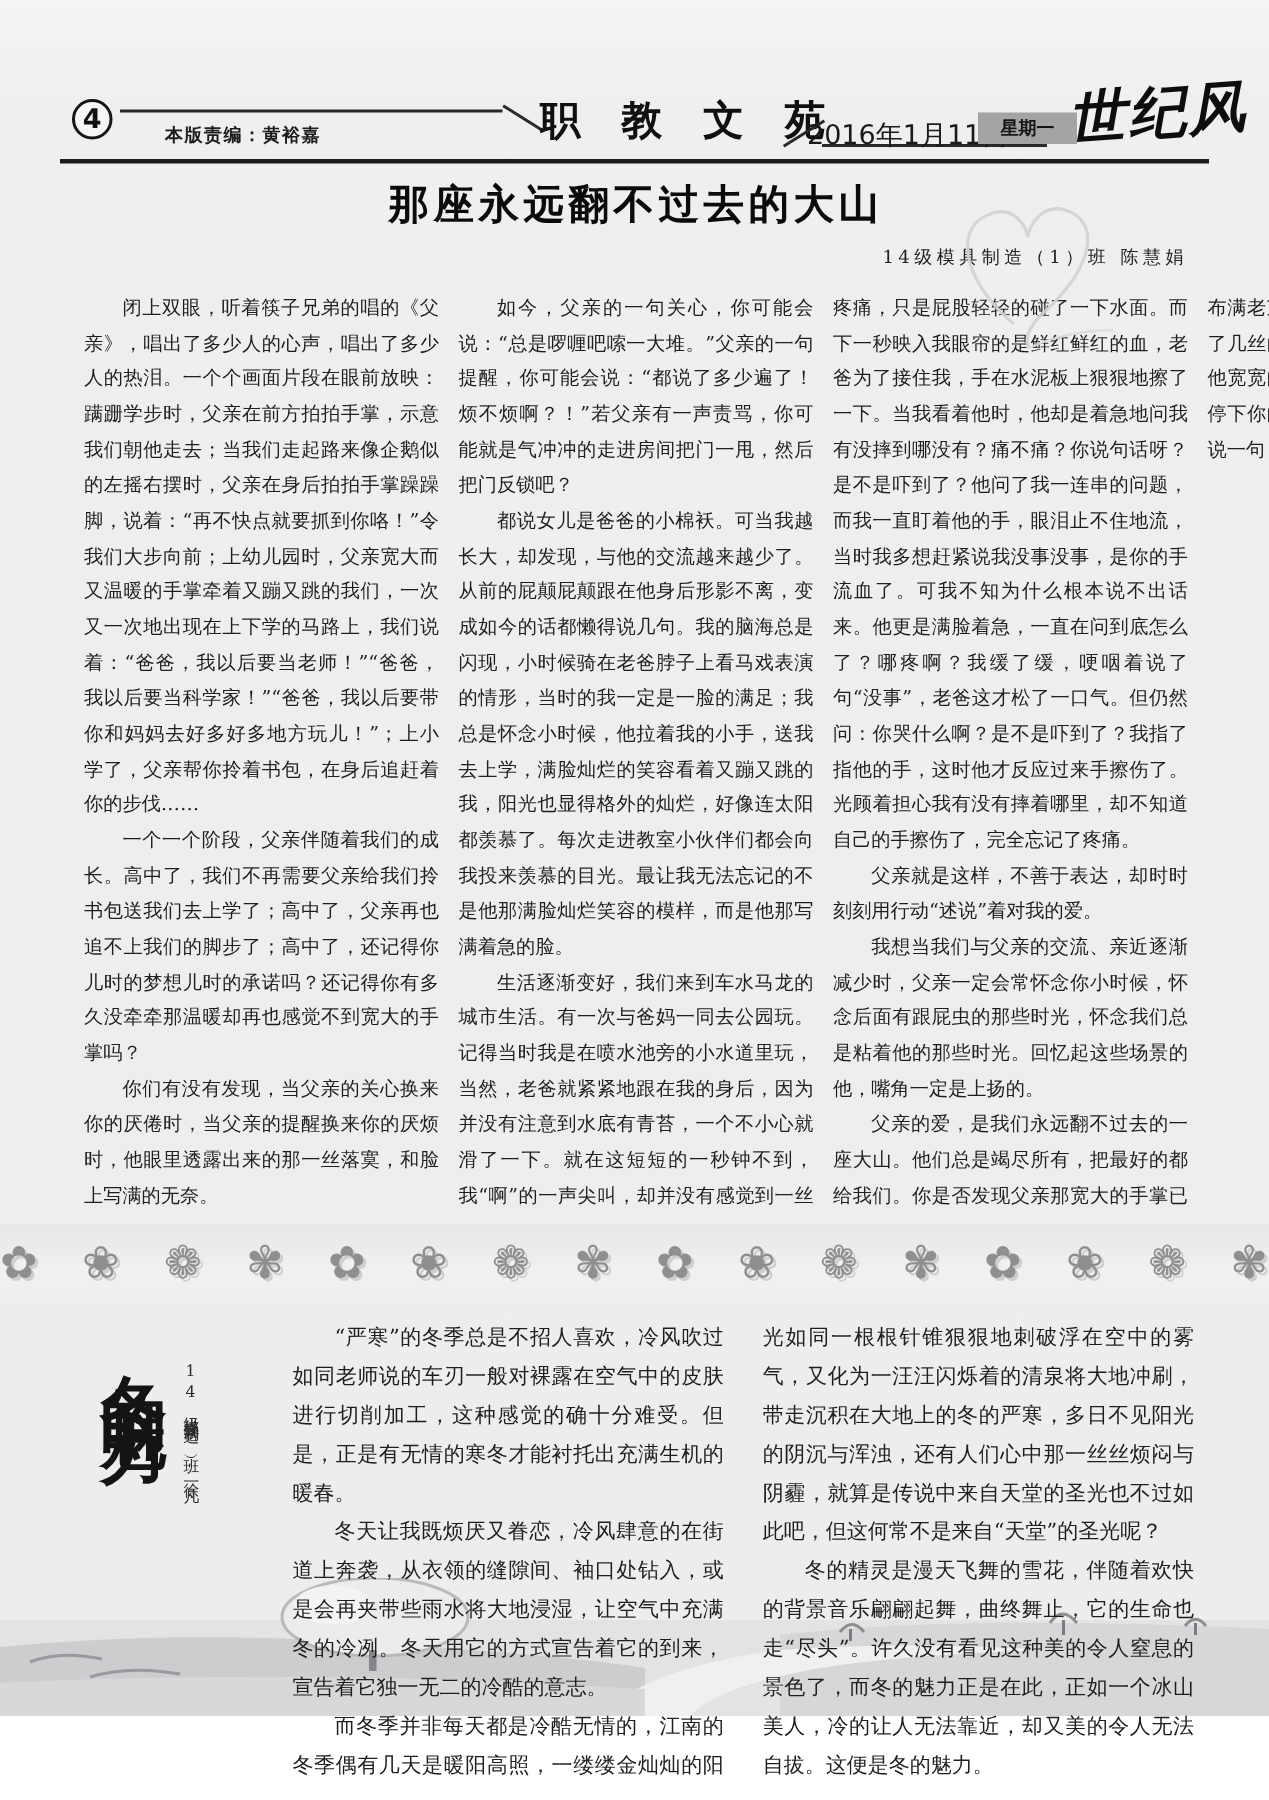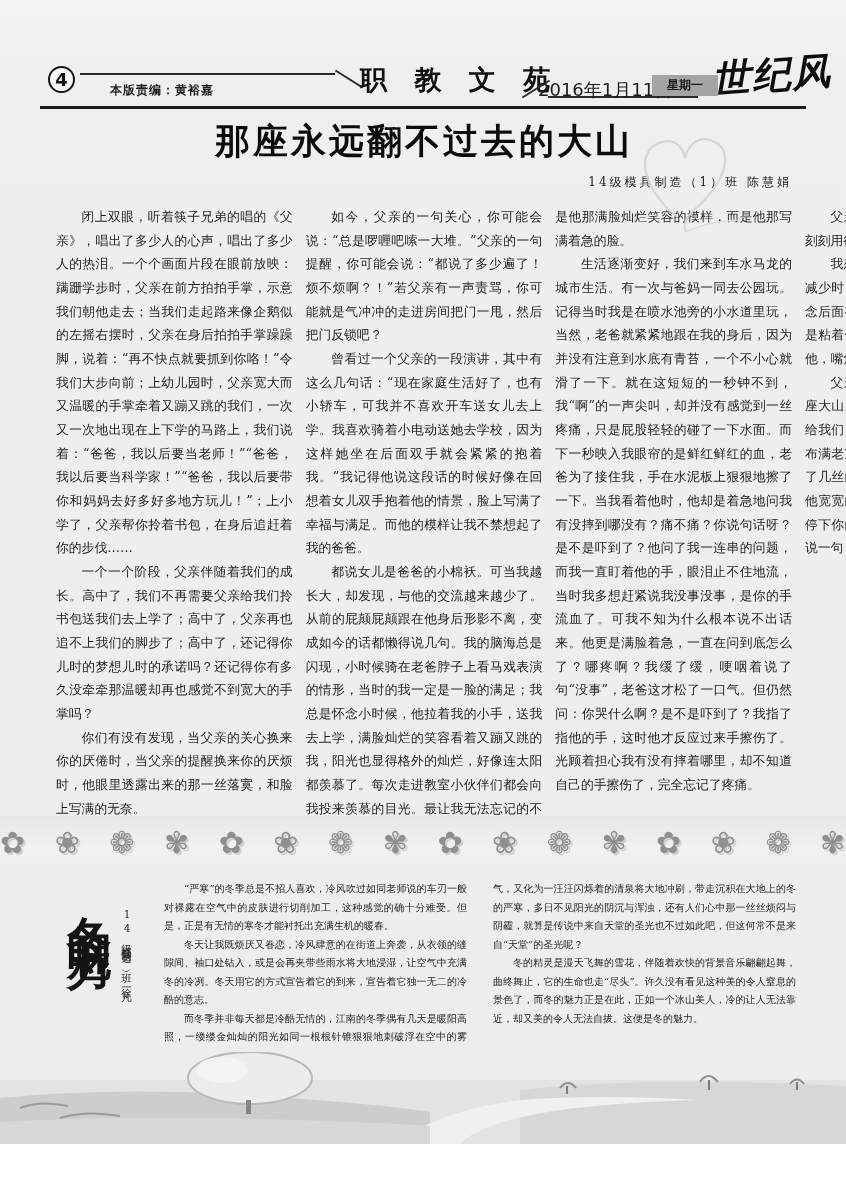--- a/index.html
+++ b/index.html
@@ -39,21 +39,21 @@
   }
   .masthead {
     position:absolute; left:672px; top:-8px; font-size:38px; font-weight:900; font-style:italic;
     color:#0d0d0d; transform:rotate(-4deg); letter-spacing:2px; font-family:"DejaVu Serif", serif;
     white-space:nowrap;
   }
 
   
   .article1 { position:absolute; left:56px; top:118px; width:736px; }
   .a1-title {
-    text-align:center; font-size:35px; font-weight:900; color:#0b0b0b; letter-spacing:3px;
+    text-align:center; font-size:27px; font-weight:900; color:#0b0b0b; letter-spacing:3px;
     font-family:"DejaVu Sans", sans-serif; white-space:nowrap;
   }
   .a1-byline {
     text-align:right; font-size:12px; color:#222; margin-top:9px; letter-spacing:3px;
   }
   .a1-body {
     margin-top:14px; column-count:3; column-gap:13px; height:636px;
     font-size:12.8px; line-height:1.85; color:#1e1e1e; text-align:justify;
   }
   .a1-body p, .a2-body p { text-indent:2em; }
@@ -74,22 +74,22 @@
   .a2-title {
     writing-mode:vertical-rl; text-orientation:upright; font-size:45px; font-weight:900;
     color:#141414; font-family:"DejaVu Serif", serif; line-height:1.2; letter-spacing:10px;
     margin-left:6px;
   }
   .a2-byline {
     writing-mode:vertical-rl; text-orientation:upright; font-size:10.5px; color:#2a2a2a;
     margin-top:28px; margin-left:4px; letter-spacing:2px;
   }
   .a2-body {
-    flex:1; column-count:2; column-gap:26px; font-size:10px; line-height:1.85;
-    color:#1e1e1e; text-align:justify; position:relative; z-index:2;
+    flex:1; column-count:2; column-gap:26px; font-size:14px; line-height:1.85;
+    color:#1e1e1e; text-align:justify; position:relative; z-index:2;margin-left:31px;
   }
 
   
   .landscape { position:absolute; left:0; bottom:56px; width:846px; height:92px; z-index:1; }
 </style>
 </head>
 <body>
 
 <div class="paper">
 
@@ -114,21 +114,20 @@
         <path d="M62 108 C 70 104, 92 96, 118 96" fill="none" stroke="#dcdcde" stroke-width="1.6"></path>
       </svg>
     </div>
     <div class="a1-title">那座永远翻不过去的大山</div>
     <div class="a1-byline">14级模具制造（1）班 陈慧娟</div>
     <div class="a1-body">
         <p class="para">闭上双眼，听着筷子兄弟的唱的《父亲》，唱出了多少人的心声，唱出了多少人的热泪。一个个画面片段在眼前放映：蹒跚学步时，父亲在前方拍拍手掌，示意我们朝他走去；当我们走起路来像企鹅似的左摇右摆时，父亲在身后拍拍手掌躁躁脚，说着：“再不快点就要抓到你咯！”令我们大步向前；上幼儿园时，父亲宽大而又温暖的手掌牵着又蹦又跳的我们，一次又一次地出现在上下学的马路上，我们说着：“爸爸，我以后要当老师！”“爸爸，我以后要当科学家！”“爸爸，我以后要带你和妈妈去好多好多地方玩儿！”；上小学了，父亲帮你拎着书包，在身后追赶着你的步伐……</p>
         <p class="para">一个一个阶段，父亲伴随着我们的成长。高中了，我们不再需要父亲给我们拎书包送我们去上学了；高中了，父亲再也追不上我们的脚步了；高中了，还记得你儿时的梦想儿时的承诺吗？还记得你有多久没牵牵那温暖却再也感觉不到宽大的手掌吗？</p>
         <p class="para">你们有没有发现，当父亲的关心换来你的厌倦时，当父亲的提醒换来你的厌烦时，他眼里透露出来的那一丝落寞，和脸上写满的无奈。</p>
         <p class="para">如今，父亲的一句关心，你可能会说：“总是啰喱吧嗦一大堆。”父亲的一句提醒，你可能会说：“都说了多少遍了！烦不烦啊？！”若父亲有一声责骂，你可能就是气冲冲的走进房间把门一甩，然后把门反锁吧？</p>
-        <p class="para">曾看过一个父亲的一段演讲，其中有这么几句话：“现在家庭生活好了，也有小轿车，可我并不喜欢开车送女儿去上学。我喜欢骑着小电动送她去学校，因为这样她坐在后面双手就会紧紧的抱着我。”我记得他说这段话的时候好像在回想着女儿双手抱着他的情景，脸上写满了幸福与满足。而他的模样让我不禁想起了我的爸爸。</p>
         <p class="para">都说女儿是爸爸的小棉袄。可当我越长大，却发现，与他的交流越来越少了。从前的屁颠屁颠跟在他身后形影不离，变成如今的话都懒得说几句。我的脑海总是闪现，小时候骑在老爸脖子上看马戏表演的情形，当时的我一定是一脸的满足；我总是怀念小时候，他拉着我的小手，送我去上学，满脸灿烂的笑容看着又蹦又跳的我，阳光也显得格外的灿烂，好像连太阳都羡慕了。每次走进教室小伙伴们都会向我投来羡慕的目光。最让我无法忘记的不是他那满脸灿烂笑容的模样，而是他那写满着急的脸。</p>
         <p class="para">生活逐渐变好，我们来到车水马龙的城市生活。有一次与爸妈一同去公园玩。记得当时我是在喷水池旁的小水道里玩，当然，老爸就紧紧地跟在我的身后，因为并没有注意到水底有青苔，一个不小心就滑了一下。就在这短短的一秒钟不到，我“啊”的一声尖叫，却并没有感觉到一丝疼痛，只是屁股轻轻的碰了一下水面。而下一秒映入我眼帘的是鲜红鲜红的血，老爸为了接住我，手在水泥板上狠狠地擦了一下。当我看着他时，他却是着急地问我有没摔到哪没有？痛不痛？你说句话呀？是不是吓到了？他问了我一连串的问题，而我一直盯着他的手，眼泪止不住地流，当时我多想赶紧说我没事没事，是你的手流血了。可我不知为什么根本说不出话来。他更是满脸着急，一直在问到底怎么了？哪疼啊？我缓了缓，哽咽着说了句“没事”，老爸这才松了一口气。但仍然问：你哭什么啊？是不是吓到了？我指了指他的手，这时他才反应过来手擦伤了。光顾着担心我有没有摔着哪里，却不知道自己的手擦伤了，完全忘记了疼痛。</p>
         <p class="para">父亲就是这样，不善于表达，却时时刻刻用行动“述说”着对我的爱。</p>
         <p class="para">我想当我们与父亲的交流、亲近逐渐减少时，父亲一定会常怀念你小时候，怀念后面有跟屁虫的那些时光，怀念我们总是粘着他的那些时光。回忆起这些场景的他，嘴角一定是上扬的。</p>
         <p class="para">父亲的爱，是我们永远翻不过去的一座大山。他们总是竭尽所有，把最好的都给我们。你是否发现父亲那宽大的手掌已布满老茧？你是否发现父亲头上早已多出了几丝白发？你是否发现皱纹渐渐爬上了他宽宽的额角？你是否曾有那么一刻想要停下你的脚步，回头给他一个拥抱，跟他说一句：“爸，您辛苦了！”</p>
       </div>
   </div>
 
   <div class="flower-band">✿ ❀ ❁ ✾ ✿ ❀ ❁ ✾ ✿ ❀ ❁ ✾ ✿ ❀ ❁ ✾ ✿ ❀ ❁ ✾ ✿</div>
 

